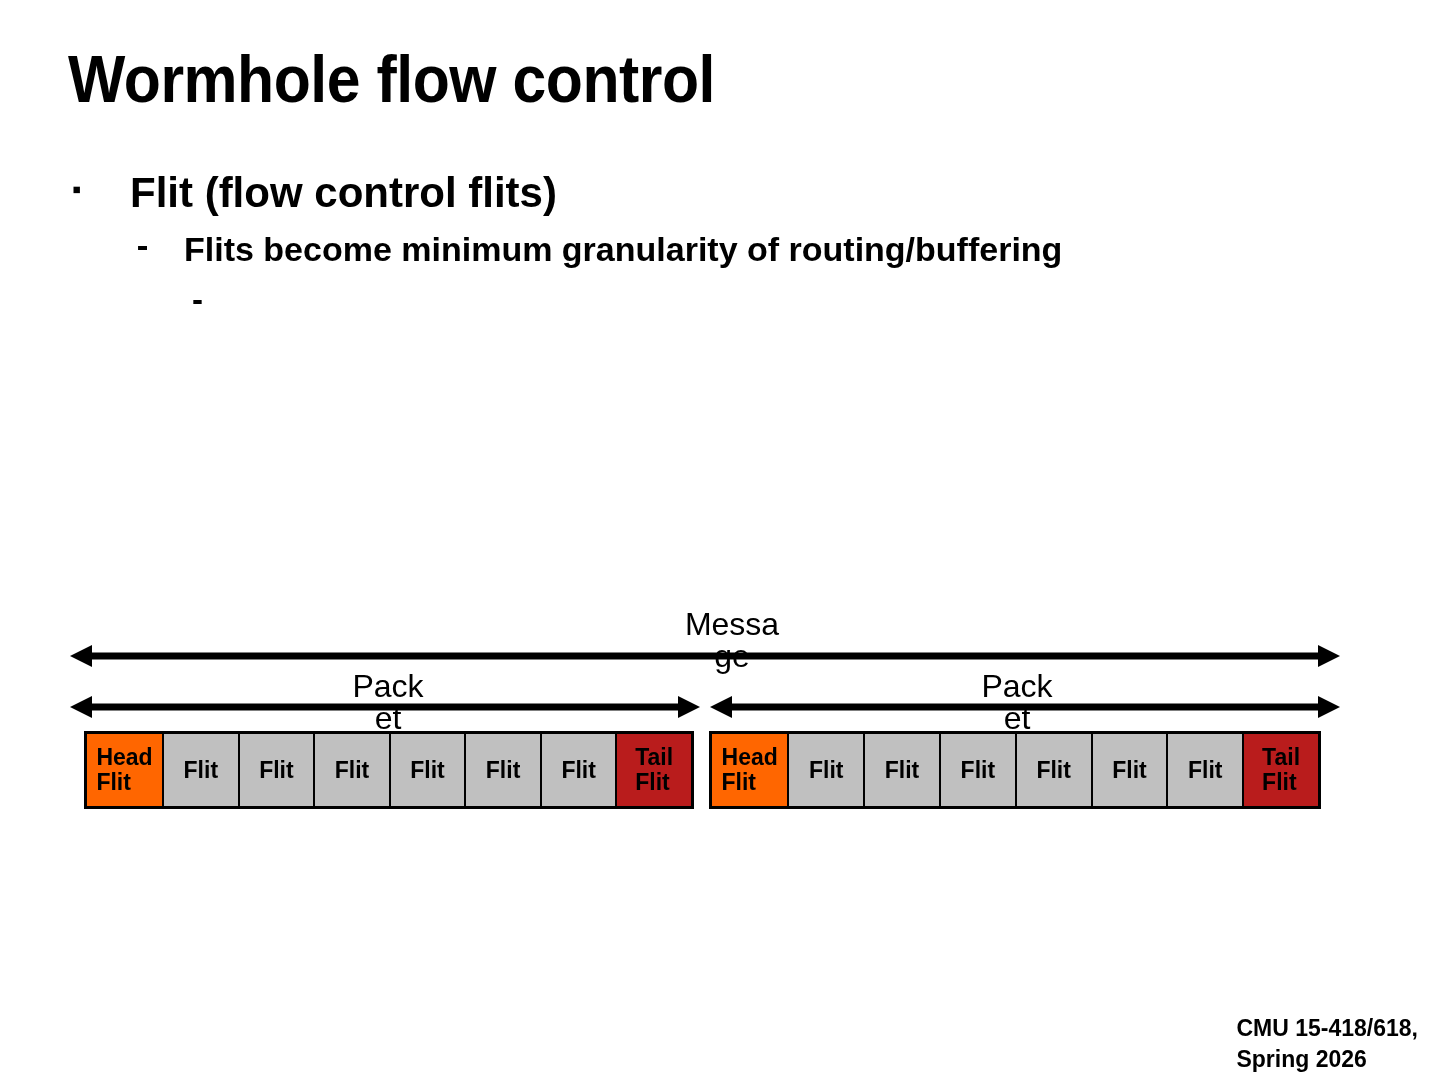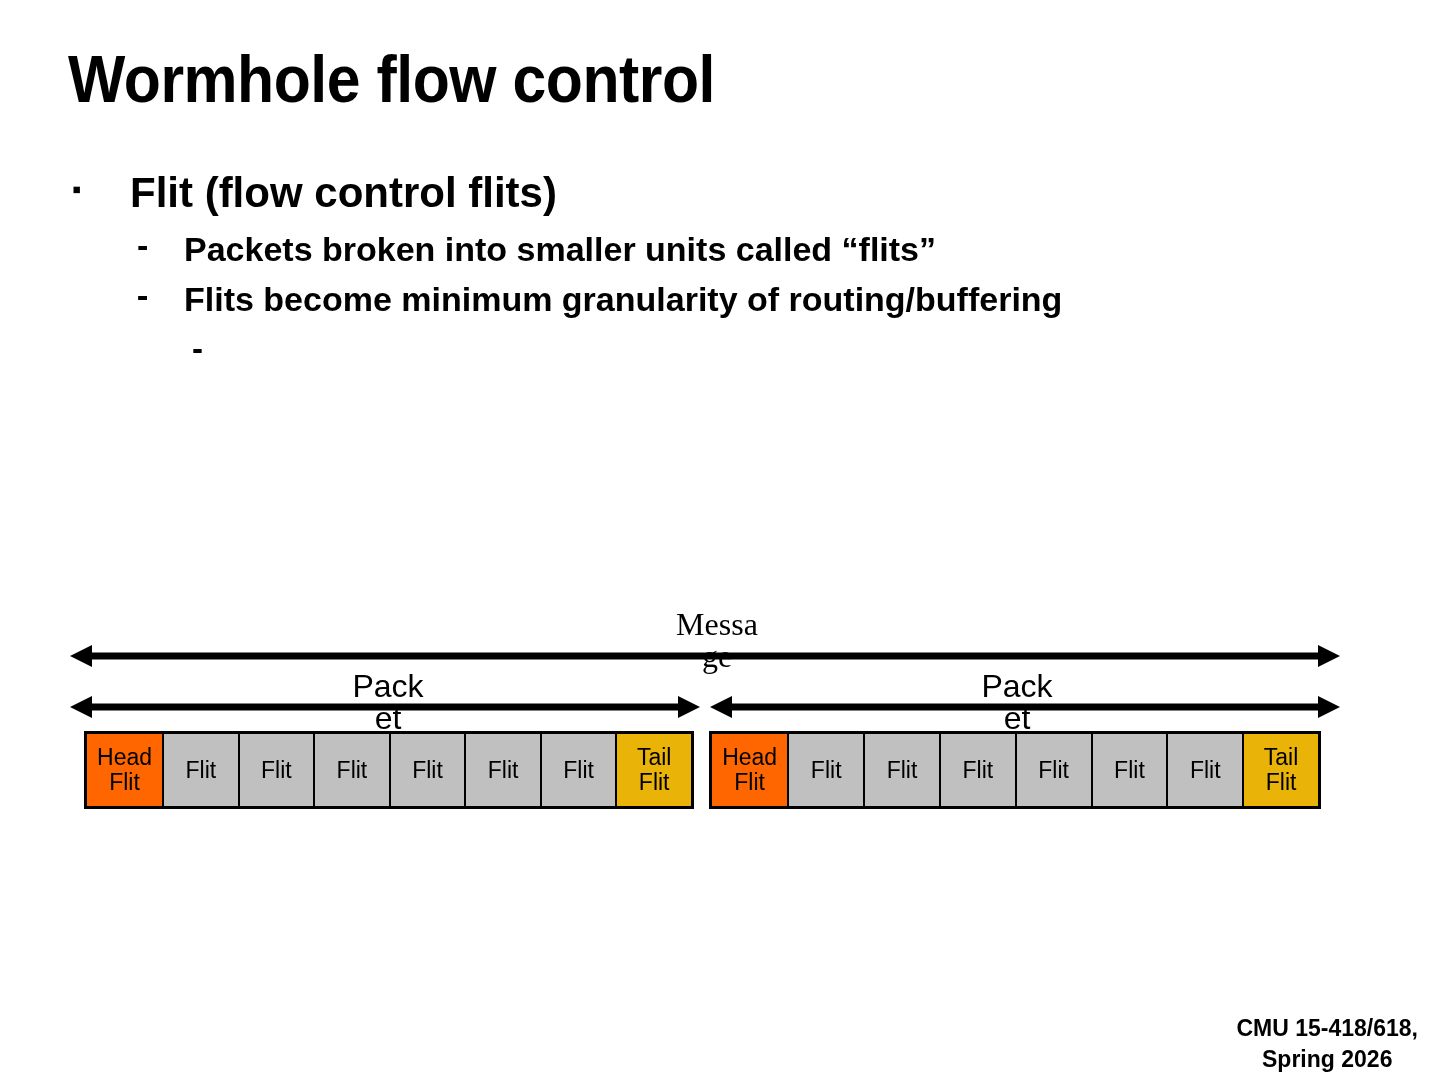--- a/index.html
+++ b/index.html
@@ -109,21 +109,21 @@
   }
 
   .span-label {
     position: absolute;
     font-size: 32px;
     font-weight: normal;
     text-align: center;
     line-height: 1.0;
     width: 120px;
   }
-  .span-label.message { left: 657px; top: 608px; font-family: Liberation Serif, serif; }
+  .span-label.message { left: 672px; top: 608px; }
   .span-label.packet-left { left: 328px; top: 670px; }
   .span-label.packet-right { left: 957px; top: 670px; }
 
   .packet-group {
     position: absolute;
     top: 731px;
     display: flex;
     height: 78px;
     border: 3px solid #000000;
     box-sizing: border-box;
@@ -132,55 +132,53 @@
   }
   .packet-group.left  { left: 84px;  width: 610px; }
   .packet-group.right { left: 709px; width: 612px; }
 
   .flit {
     flex: 1 1 0;
     background: #c0c0c0;
     display: flex;
     align-items: center;
     justify-content: center;
-    text-align: center;
     font-size: 23px;
-    font-weight: normal;
+    font-weight: bold;
     line-height: 1.08;
     box-sizing: border-box;
   }
   .flit.head { background: #ff6600; flex: 1.02 1 0; }
-  .flit.tail { background: #eab308; }
+  .flit.tail { background: #b91c1c; }
 
   
   .footer {
     position: absolute;
     right: 22px;
     bottom: 6px;
-    text-align: center;
+    text-align: left;
     font-size: 23px;
     font-weight: bold;
     line-height: 1.32;
   }
 </style>
 </head>
 <body>
 
 <div class="slide-title">Wormhole flow control</div>
 
 <div class="body">
 
   <div class="lvl1">
     <span class="marker">▪</span>
     <span>Flit (flow control flits)</span>
   </div>
 
   <div class="lvl2">
     <span class="marker">-</span>
-    <span>Packets broken into smaller units called “flits”</span>
   </div>
 
   <div class="lvl2">
     <span class="marker">-</span>
   </div>
 
   <div class="lvl2">
     <span class="marker">-</span>
     <span>Flits become minimum granularity of routing/buffering</span>
   </div>

